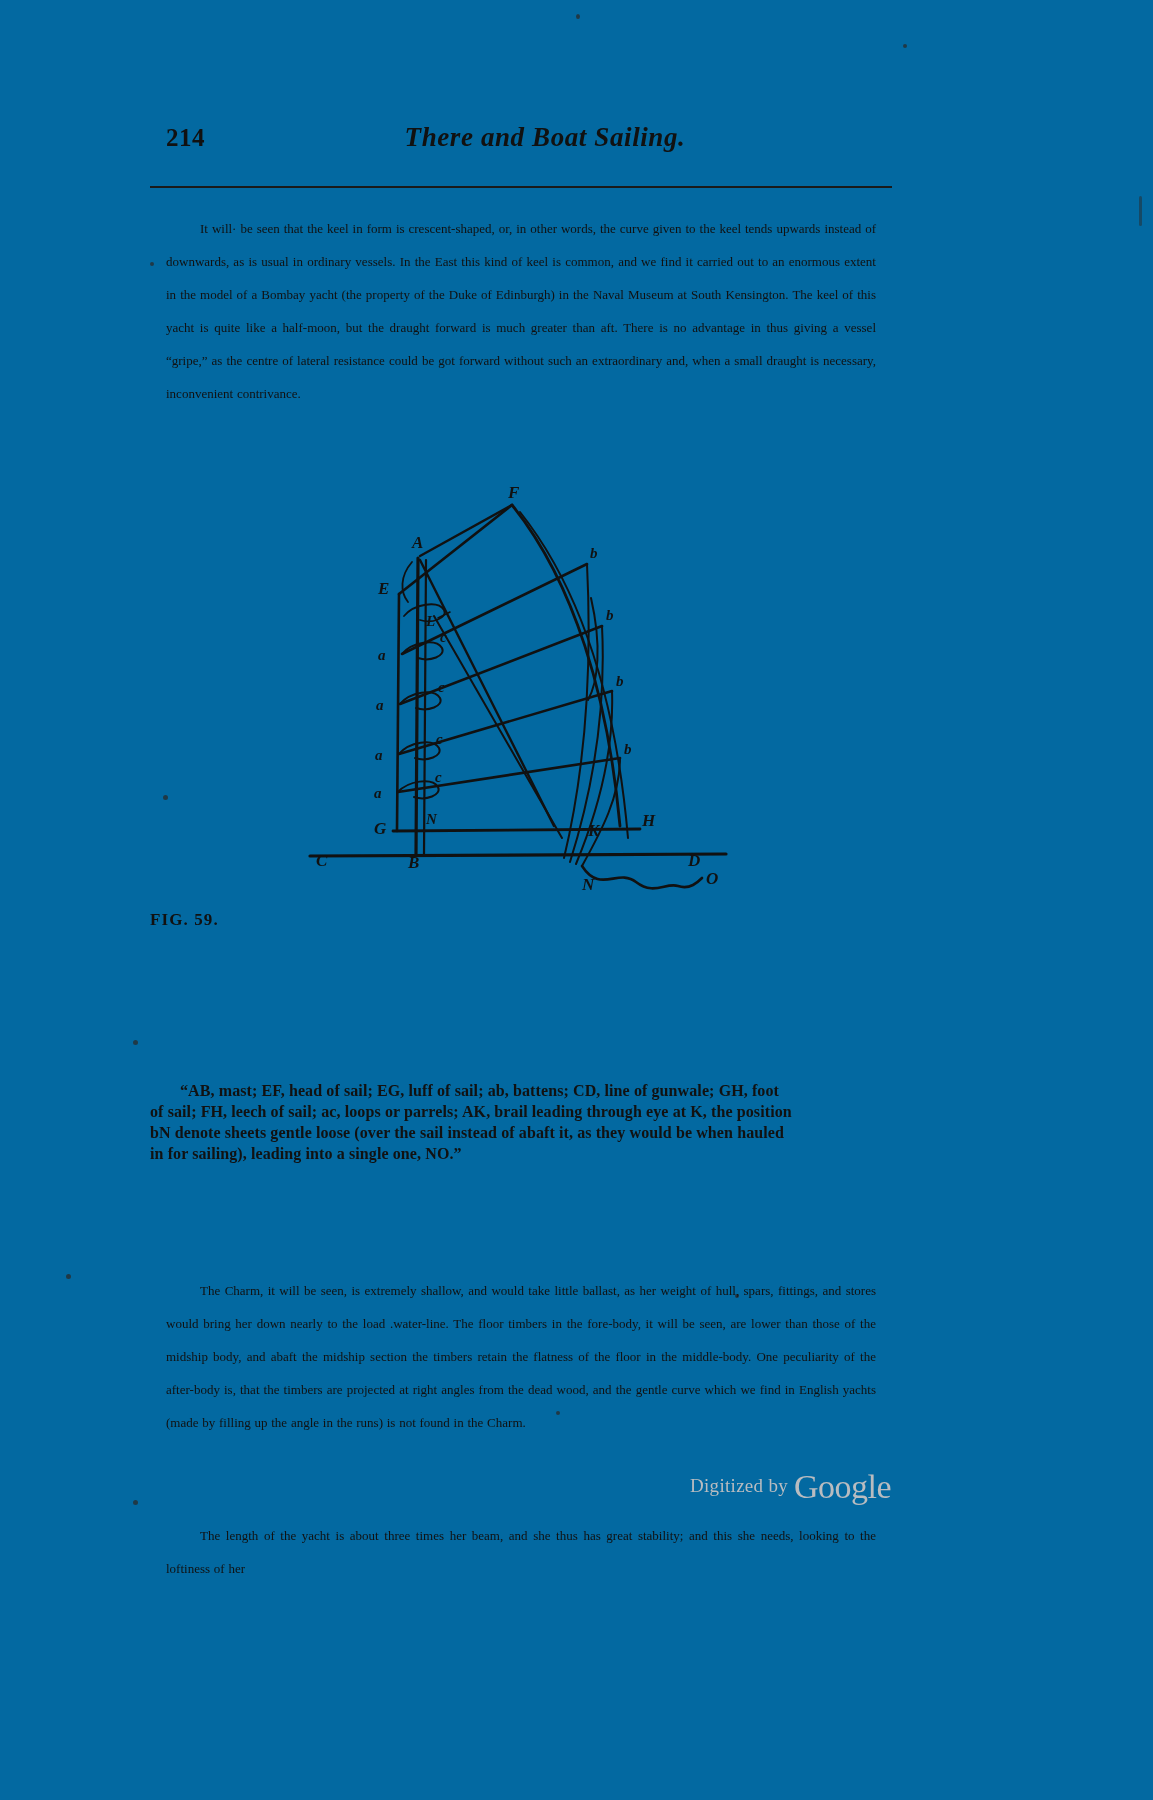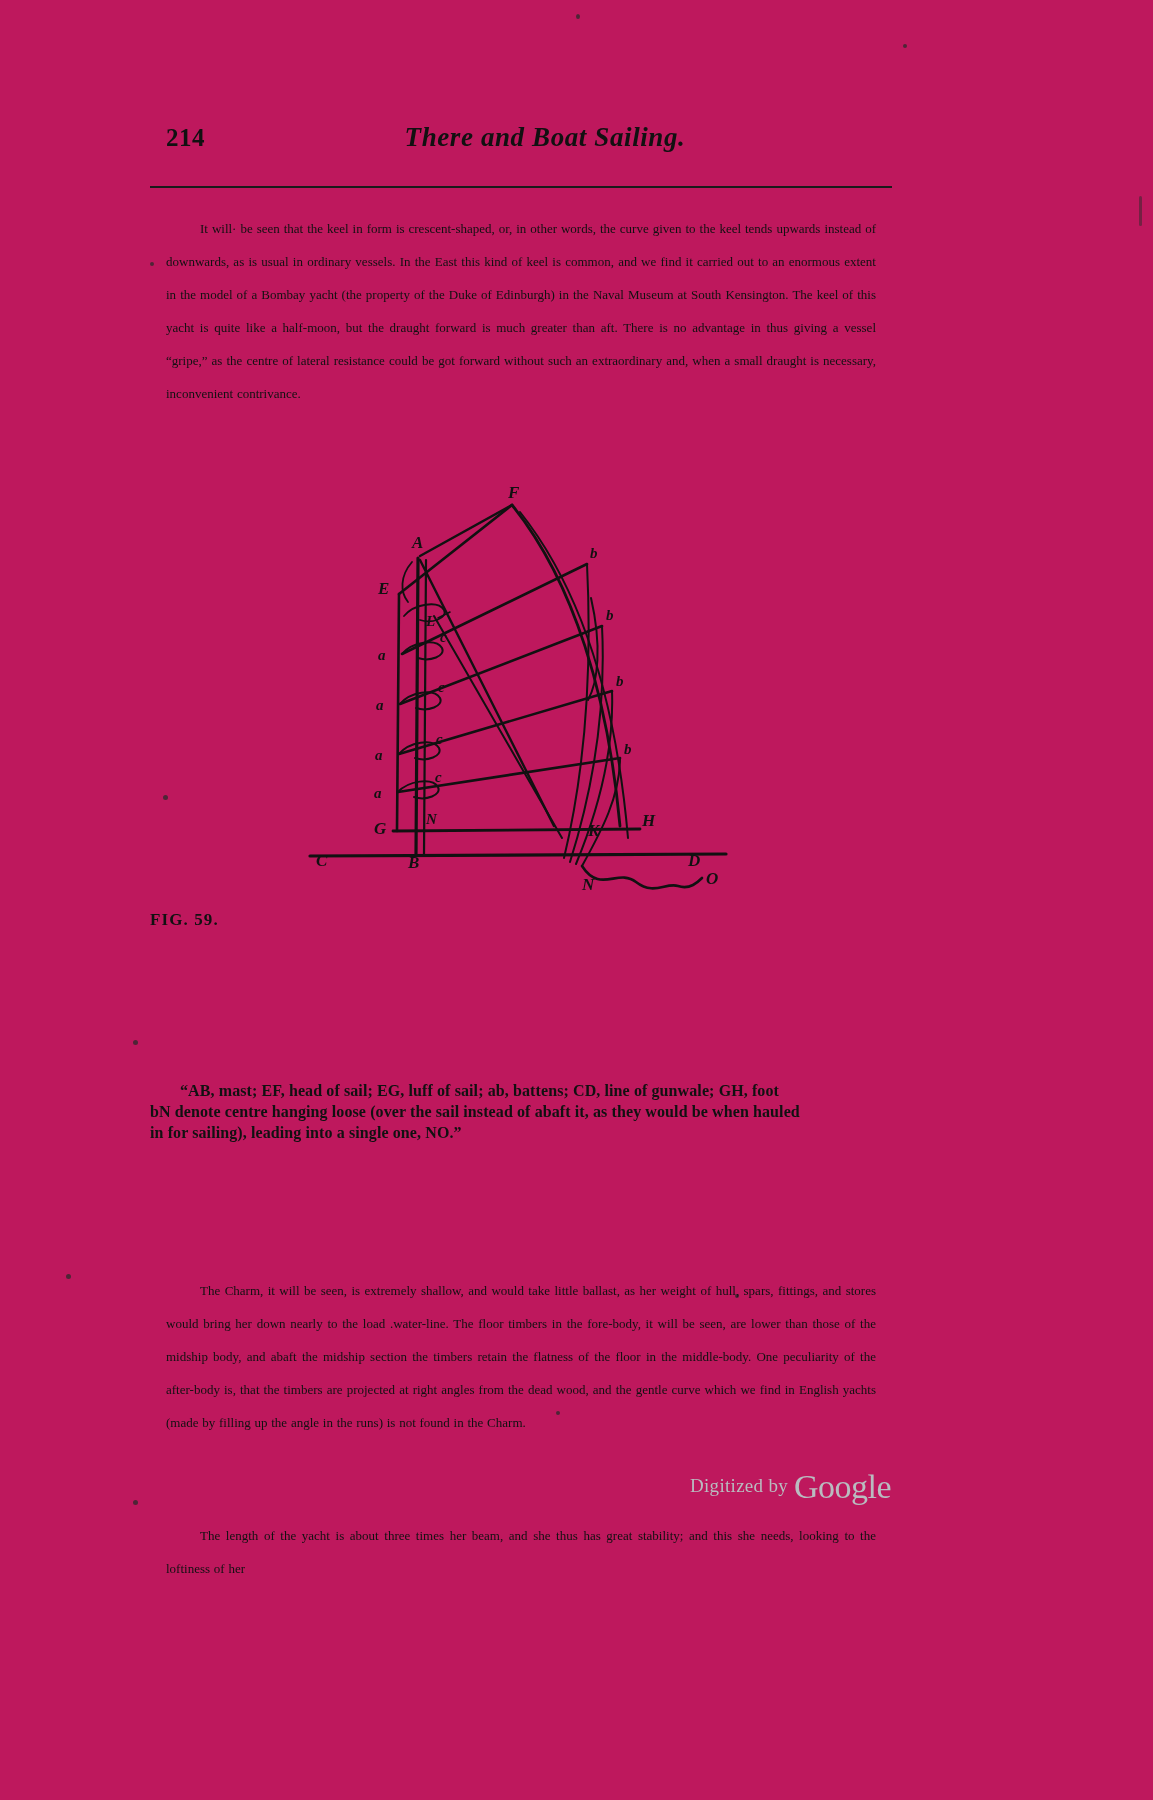--- a/index.html
+++ b/index.html
@@ -13,21 +13,21 @@
     position: relative;
     overflow: hidden;
     font-family: "Liberation Serif", "DejaVu Serif", serif;
     color: #111111;
   }
 
   
   .page {
     position: absolute;
     inset: 0;
-    background: #be185d;
+    background: #0369a1;
   }
 
   
   .speck {
     position: absolute;
     background: #2a2a2a;
     border-radius: 50%;
     opacity: .75;
   }
 
@@ -255,21 +255,22 @@
       <text class="dlabel sm" x="474" y="268">b</text>
     </svg>
 
     <div class="figcaption-num">
       <span>FIG. 59.</span>
     </div>
   </div>
 
   <div class="legend">
     <div class="first">“AB, mast; EF, head of sail; EG, luff of sail; ab, battens; CD, line of gunwale; GH, foot</div>
-    <div>bN denote centre hanging loose (over the sail instead of abaft it, as they would be when hauled</div>
+    <div>of sail; FH, leech of sail; ac, loops or parrels; AK, brail leading through eye at K, the position</div>
+    <div>bN denote sheets gentle loose (over the sail instead of abaft it, as they would be when hauled</div>
     <div>in for sailing), leading into a single one, NO.”</div>
   </div>
 
   <div class="col" id="para-two">
     <p class="body indent">The Charm, it will be seen, is extremely shallow, and would take little ballast, as her weight of hull, spars, fittings, and stores would bring her down nearly to the load .water-line.   The floor timbers in the fore-body, it will be seen, are lower than those of the midship body, and abaft the midship section the timbers retain the flatness of the floor in the middle-body.   One peculiarity of the after-body is, that the timbers are projected at right angles from the dead wood, and the gentle curve which we find in English yachts (made by filling up the angle in the runs) is not found in the Charm.</p>
   </div>
 
   <div class="col" id="para-three">
     <p class="body indent">The length of the yacht is about three times her beam, and she thus has great stability; and this she needs, looking to the loftiness of her</p>
   </div>

